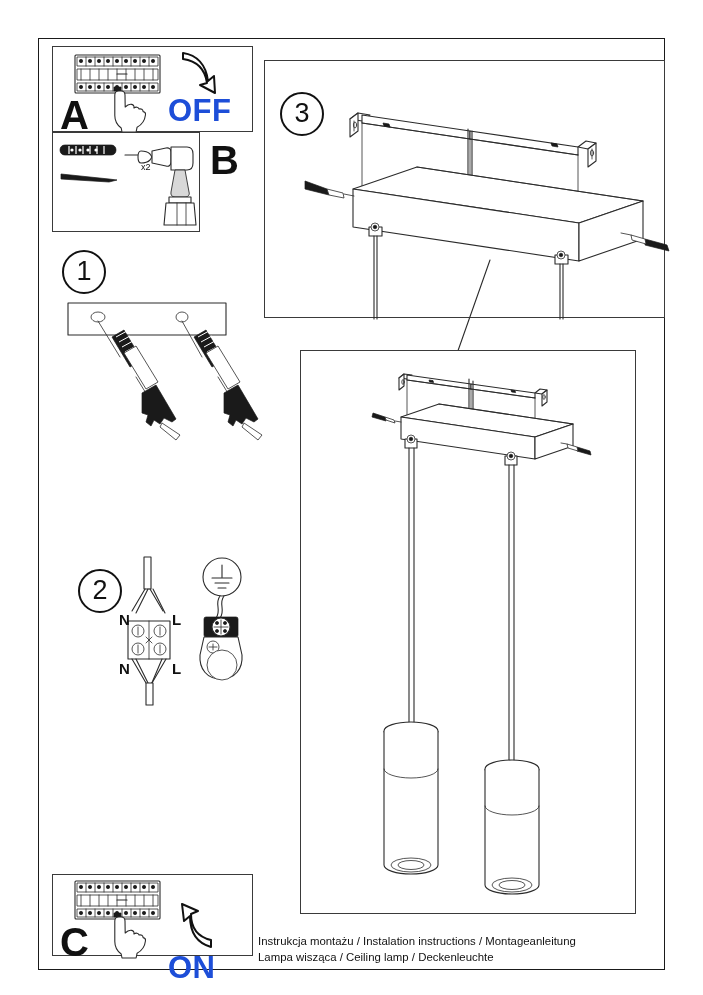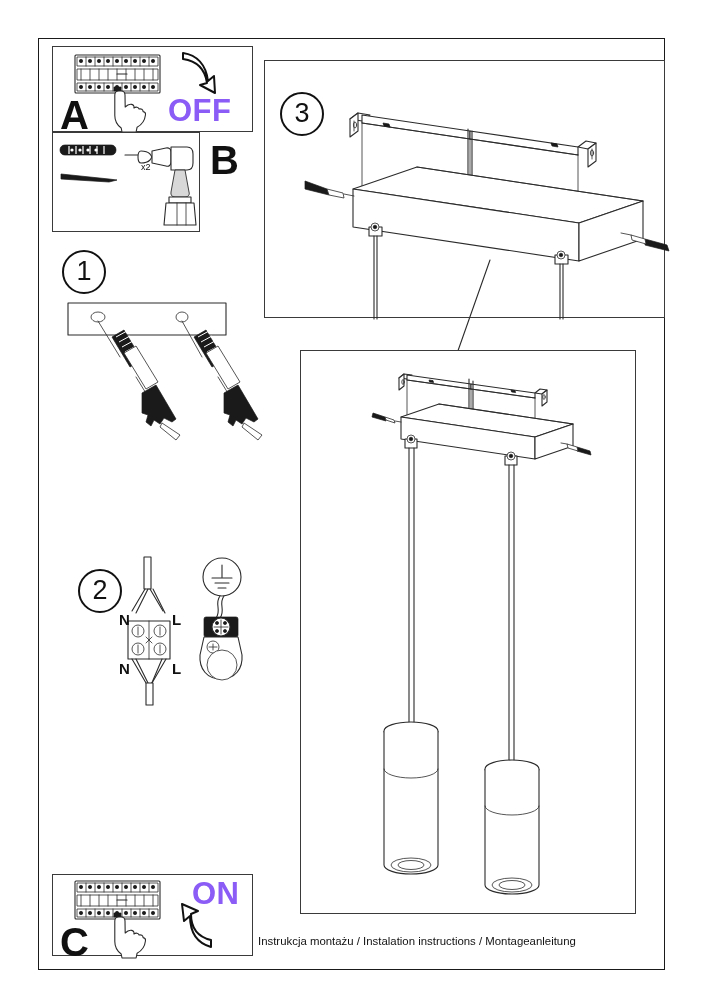--- a/index.html
+++ b/index.html
@@ -16,21 +16,21 @@
   .box{position:absolute;border:1px solid #3a3a3a;box-sizing:border-box;background:#fff;}
 
   
   .badge{position:absolute;width:44px;height:44px;border:2px solid #111;
          border-radius:50%;box-sizing:border-box;display:flex;align-items:center;
          justify-content:center;font-size:27px;font-weight:400;color:#111;
          line-height:1;background:#fff;}
   .badge span{transform:translateY(-1px);}
 
   .bigletter{position:absolute;font-size:40px;font-weight:700;color:#111;line-height:1;}
-  .word{position:absolute;font-size:31px;font-weight:700;color:#8b5cf6;line-height:1;
+  .word{position:absolute;font-size:31px;font-weight:700;color:#1d4ed8;line-height:1;
         letter-spacing:.5px;}
   .nl{position:absolute;font-size:15px;font-weight:700;color:#111;line-height:1;}
 
   .caption{position:absolute;font-size:11.4px;color:#111;line-height:16.5px;
            white-space:pre-line;}
 
   svg{position:absolute;left:0;top:0;overflow:visible;}
   .ln{fill:none;stroke:#2b2b2b;stroke-width:1.1;stroke-linecap:round;stroke-linejoin:round;}
   .ln-t{fill:none;stroke:#2b2b2b;stroke-width:.8;stroke-linecap:round;stroke-linejoin:round;}
   .fillw{fill:#fff;stroke:#2b2b2b;stroke-width:1.1;stroke-linejoin:round;}
@@ -266,21 +266,21 @@
       <g>
         <path class="ln" d="M67 42c0 6 .5 12 .5 18"></path>
         <path class="fillw" d="M68 42c2.5 0 4 1.5 4 4l.2 12c2-2 4.5-3 6.5-2.6 2 .4 2.6 2 2.2 3.6 2-1.4 4.6-1 5.2 1 2-.6 4 .6 4 2.6 1.6.2 2.6 1.6 2.4 3.2-.6 5-3.6 10-8.4 12.4l-1 4.8H69l-.8-4c-4-3-6.4-7.6-6.4-12.6V46c0-2.4 1.6-4 4-4 .8 0 1.6.1 2.2 0z"></path>
       </g>
       <g>
         <path class="arrow" d="M158 72c-14-4-21-15-21-31l-6 5-2-17 16 7-7 3c0 14 7 23 20 26z"></path>
       </g>
     </svg>
   </div>
   <div class="bigletter" style="left:60px;top:922px;">C</div>
-  <div class="word" style="left:168px;top:878px;margin-left:24px;">ON</div>
+  <div class="word" style="left:168px;top:952px;">ON</div>
 
   <div class="box" style="left:264px;top:60px;width:401px;height:258px;">
     <svg width="401" height="258" viewBox="0 0 401 258">
 
       <g>
         <path class="fillw" d="M85 58l8-6 12 2-8 6z"></path>
         <path class="fillw" d="M85 58l8-6v18l-8 6z"></path>
         <path class="ln-t" d="M89 60v10"></path>
         <ellipse class="ln-t" cx="90" cy="64" rx="1.6" ry="3"></ellipse>
         <path class="fillw" d="M97 54l108 16v8L97 62z"></path>
@@ -399,13 +399,14 @@
         <ellipse class="fillw" cx="211" cy="418" rx="27" ry="9"></ellipse>
         <path class="fillw" d="M184 418v116a27 9 0 0 0 54 0V418"></path>
         <path class="ln-t" d="M184 455a27 9 0 0 0 54 0"></path>
         <ellipse class="fillw-t" cx="211" cy="534" rx="20" ry="7"></ellipse>
         <ellipse class="fillw-t" cx="211" cy="534" rx="13" ry="4.5"></ellipse>
       </g>
     </svg>
   </div>
 
   <div class="caption" style="left:258px;top:933px;">Instrukcja montażu / Instalation instructions / Montageanleitung</div>
+  <div class="caption" style="left:258px;top:949px;">Lampa wisząca / Ceiling lamp / Deckenleuchte</div>
 </div>
 
 </body></html>

